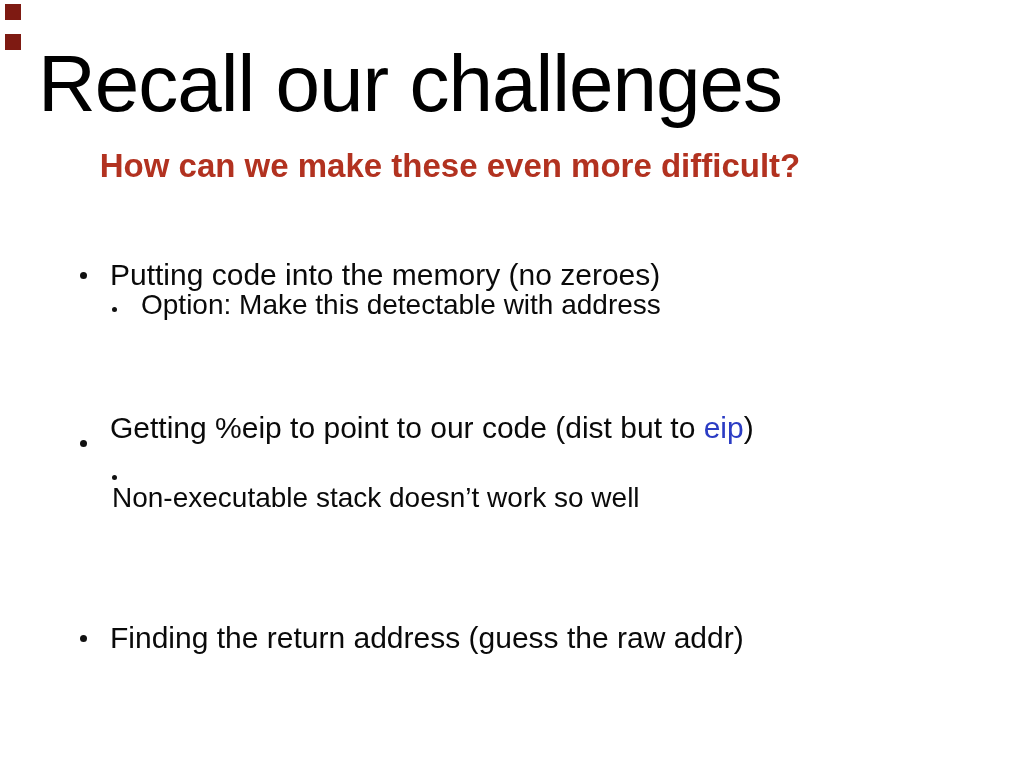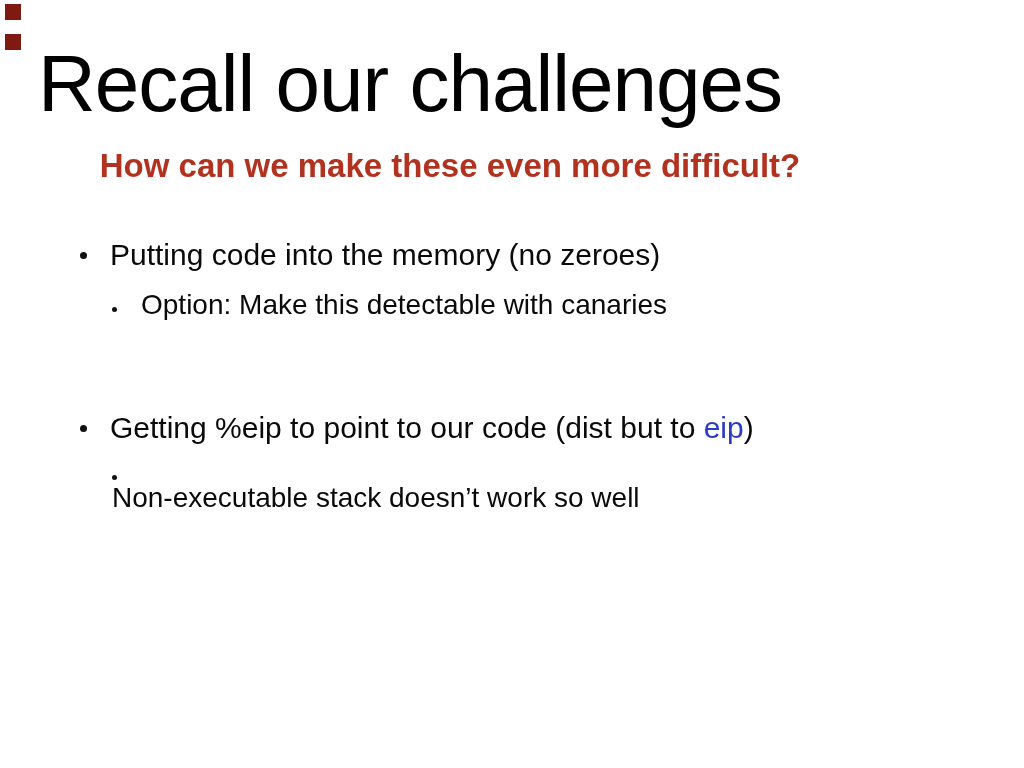--- a/index.html
+++ b/index.html
@@ -68,23 +68,23 @@
   .l1 .dot {
     width: 7px; height: 7px;
     margin-top: 16px;
     margin-right: 23px;
   }
   .l2 .dot {
     width: 5px; height: 5px;
     margin-top: 20px;
     margin-right: 24px;
   }
-  .b1 { top: 236px; text-align: center; }
+  .b1 { top: 256px; text-align: center; }
   .s1 { top: 287px; }
-  .b2 { top: 409px; }
+  .b2 { top: 409px; align-items: flex-end; }
   .s2 { top: 455px; flex-direction: column; }
   .b3 { top: 619px; }
   .highlight { color: #2B3CC4; }
 </style>
 </head>
 <body>
 
 <div class="slide">
 
   <div class="corner-square top"></div>
@@ -94,27 +94,31 @@
 
   <div class="slide-subtitle">How can we make these even more difficult?</div>
 
   <div class="bullet l1 b1">
     <span class="dot"></span>
     <span>Putting code into the memory (no zeroes)</span>
   </div>
 
   <div class="bullet l2 s1">
     <span class="dot"></span>
-    <span>Option: Make this detectable with canaries</span>
+    <span>Option: Make this detectable with address</span>
   </div>
 
   <div class="bullet l1 b2">
     <span class="dot"></span>
     <span><span>Getting %eip to point to our code (dist but to </span><span class="highlight">eip</span><span>)</span></span>
   </div>
 
   <div class="bullet l2 s2">
     <span class="dot"></span>
     <span>Non-executable stack doesn’t work so well</span>
   </div>
 
+  <div class="bullet l1 b3">
+    <span class="dot"></span>
+    <span>Finding the return address (guess the raw addr)</span>
+  </div>
 
 </div>
 
 </body></html>

